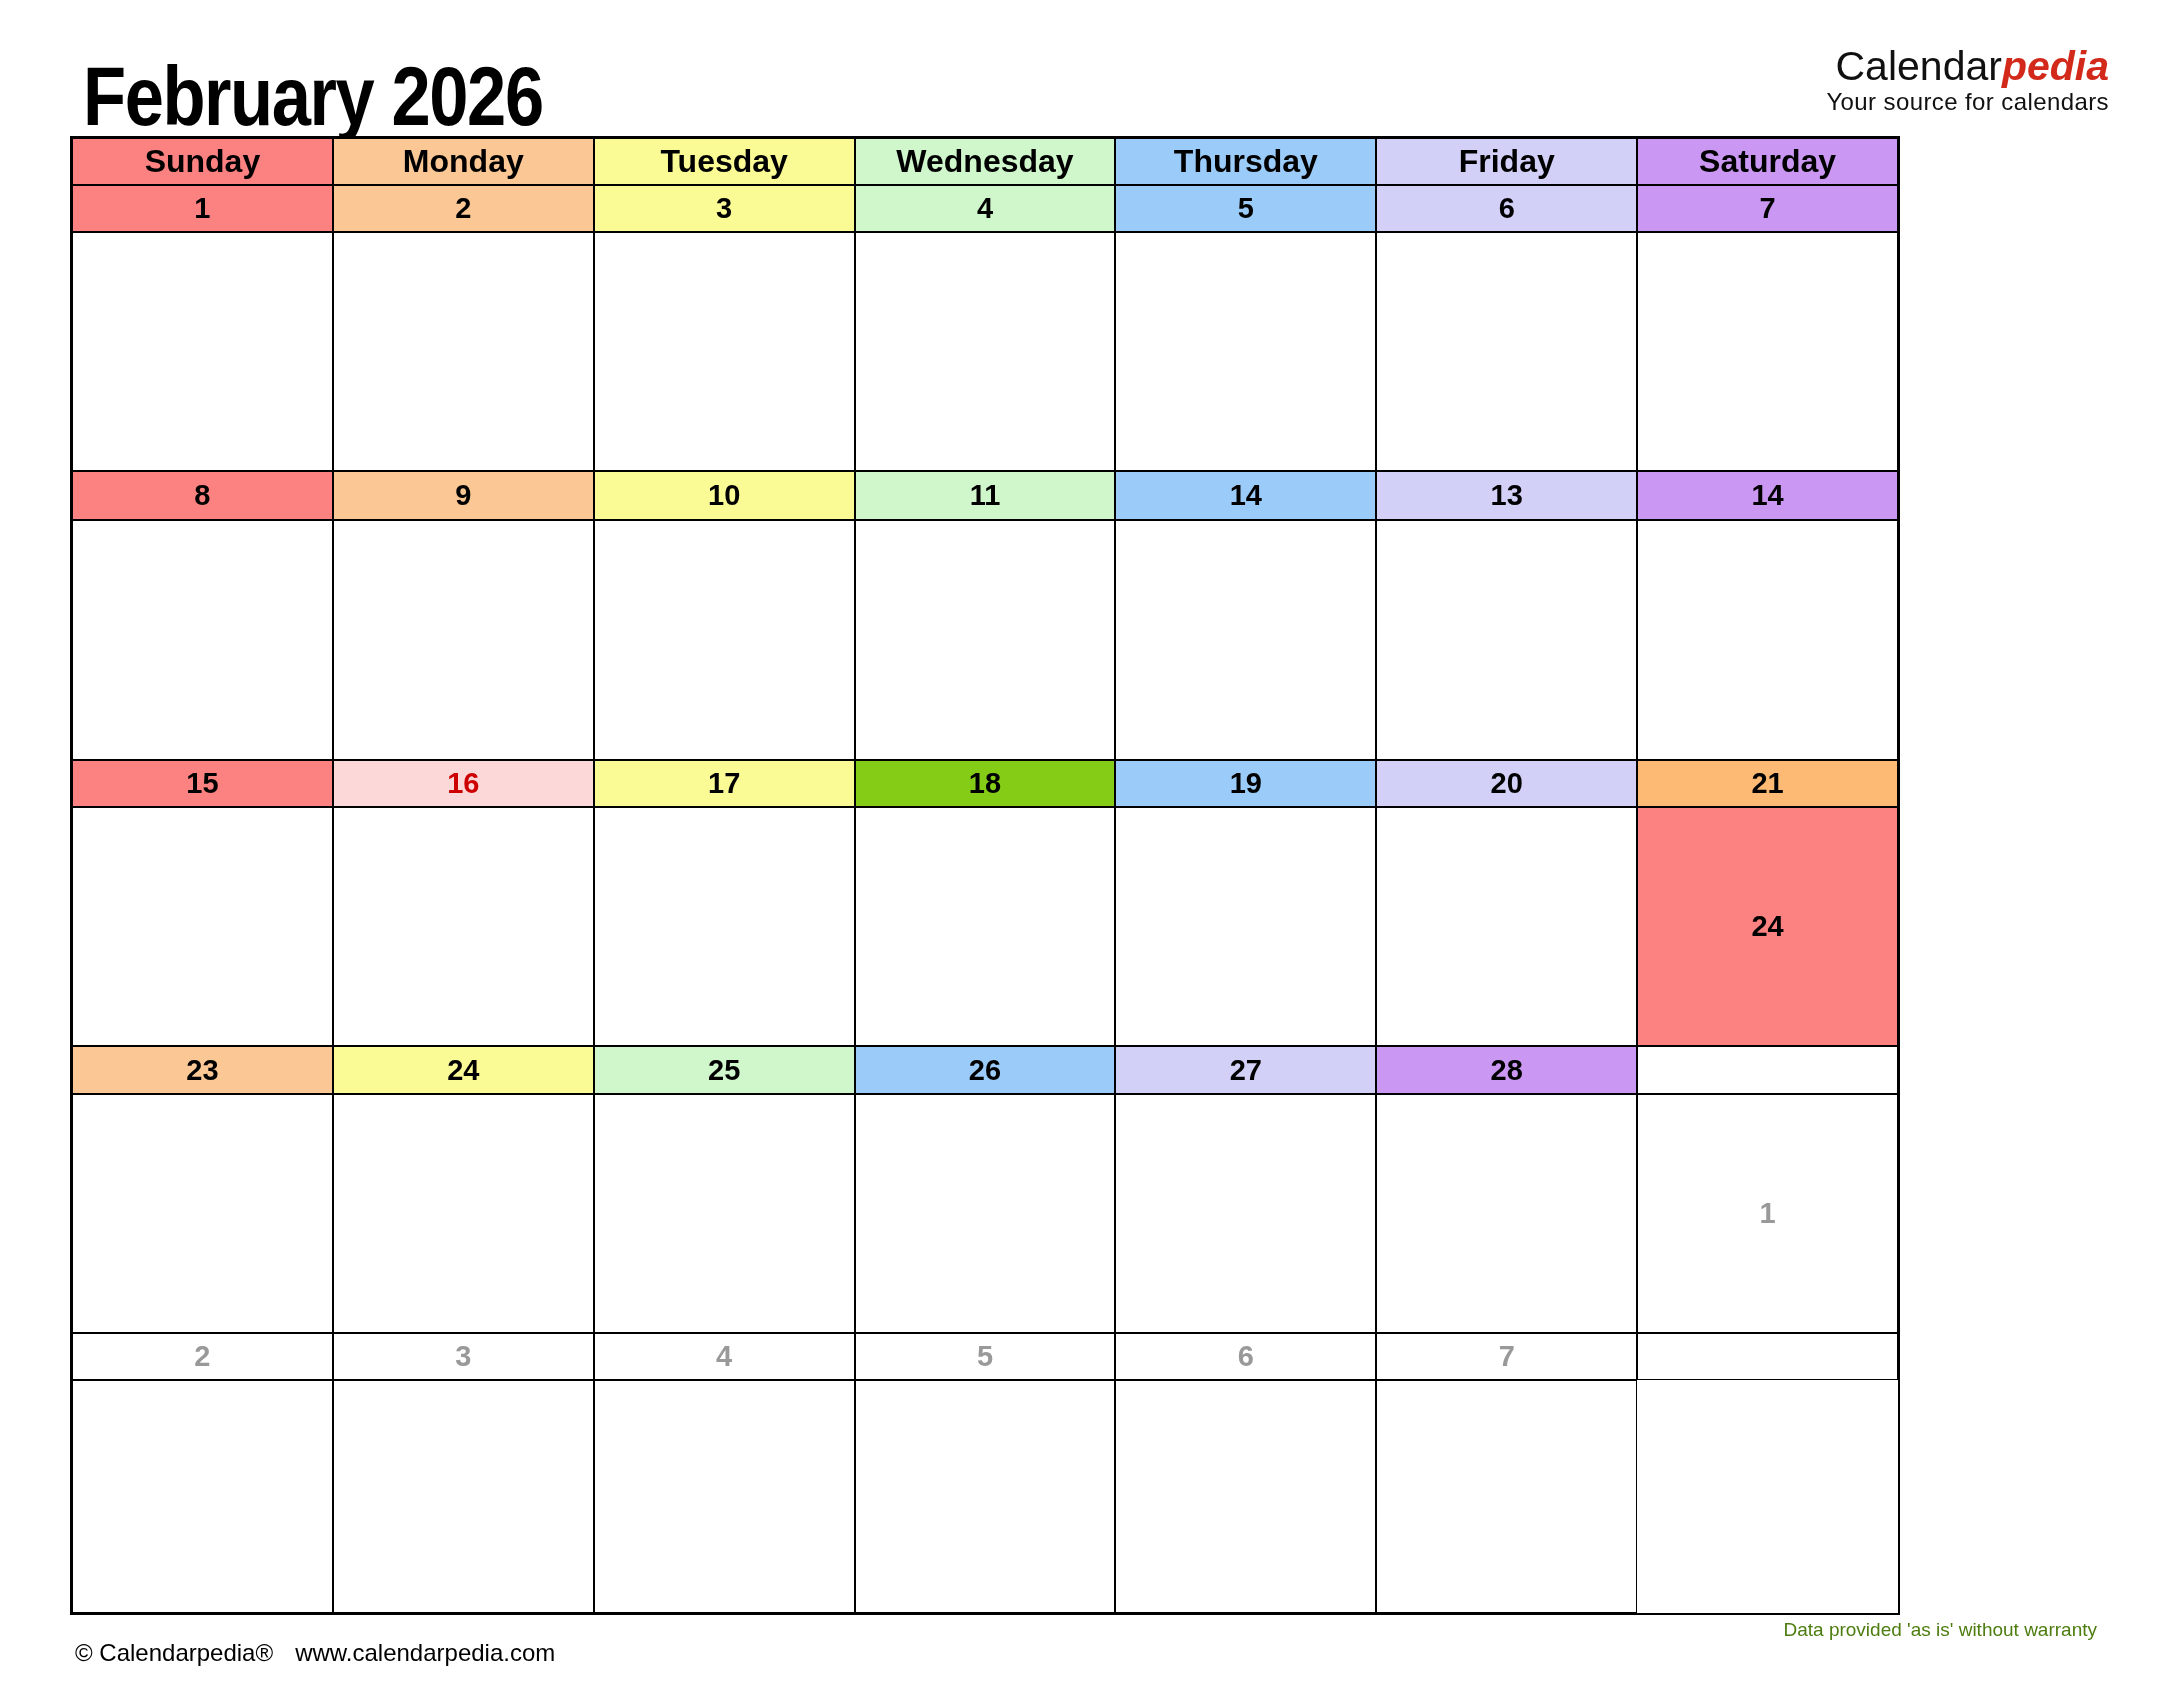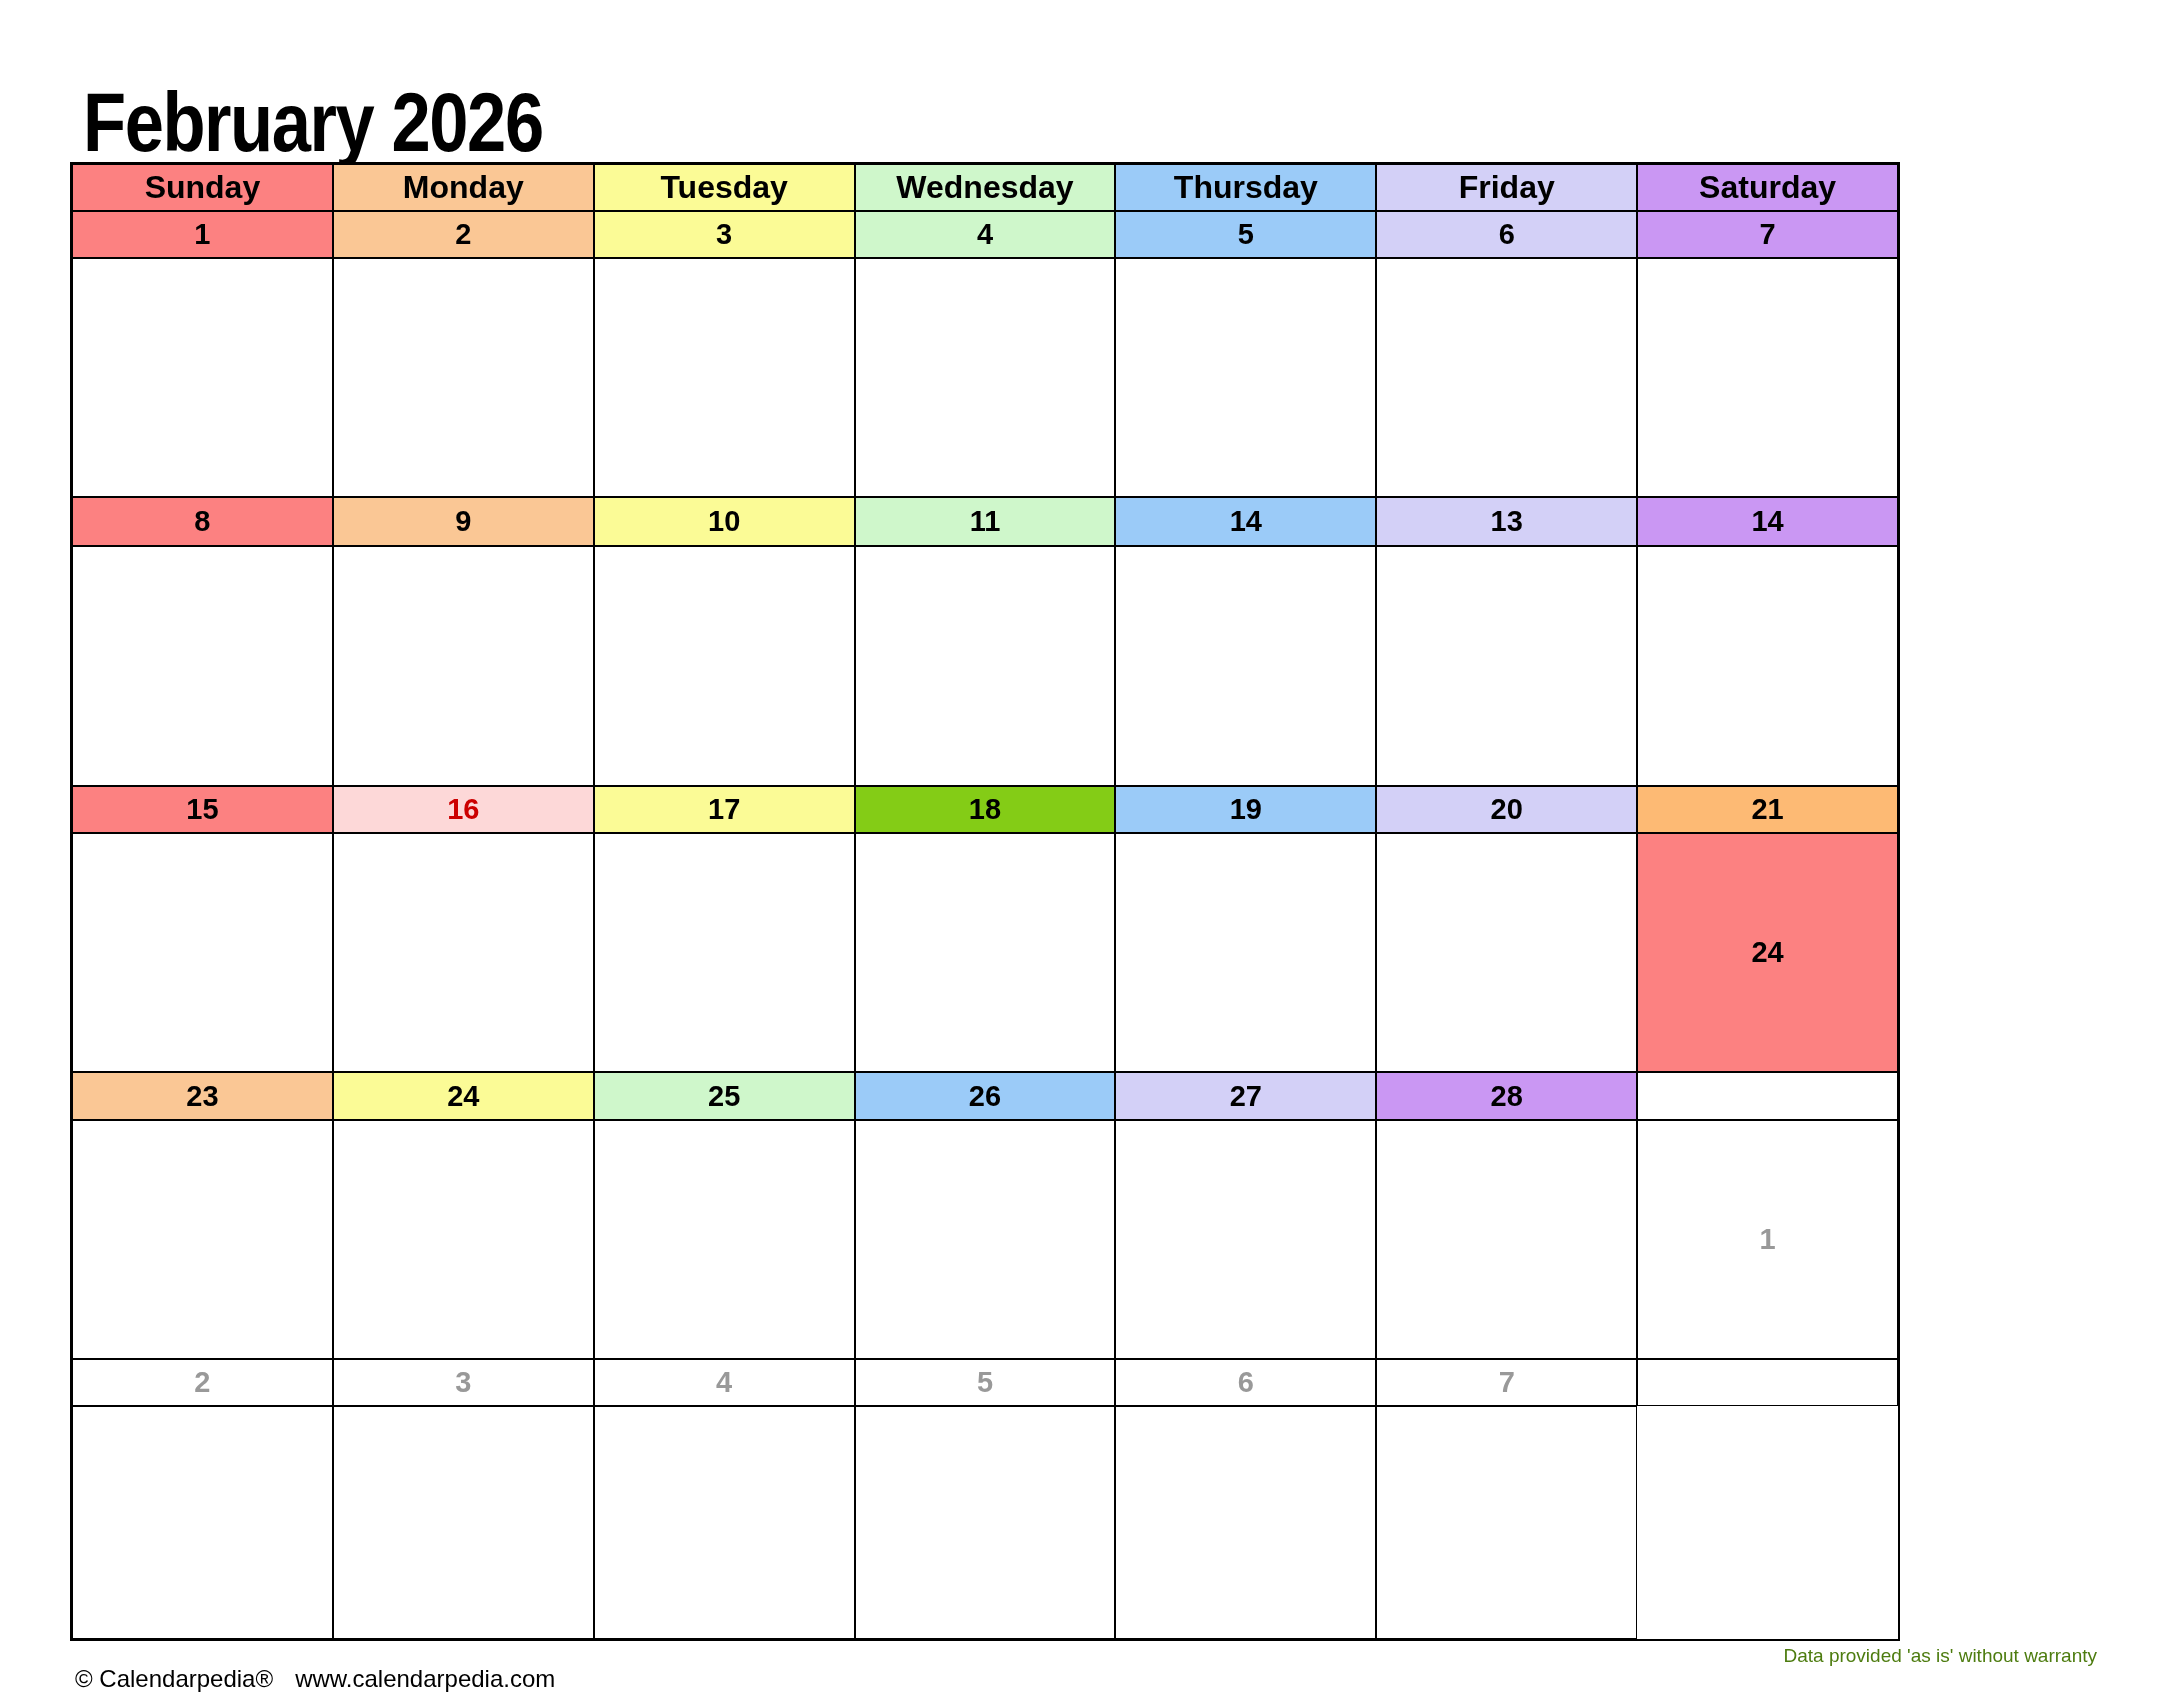--- a/index.html
+++ b/index.html
@@ -3,21 +3,21 @@
 <meta charset="utf-8">
 <style>
   html, body { margin: 0; padding: 0; }
   body {
     width: 2181px; height: 1696px;
     background: #ffffff;
     font-family: "Liberation Sans", sans-serif;
     position: relative;
     overflow: hidden;
   }
-  .page { position: absolute; inset: 0; margin-top: 26px; }
+  .page { position: absolute; inset: 0; }
 
   
   .title {
     position: absolute;
     left: 83px; top: 55px;
     font-size: 83px;
     font-weight: 700;
     color: #000;
     line-height: 1;
     letter-spacing: -1.7px;
@@ -86,20 +86,24 @@
     white-space: nowrap;
   }
 </style>
 </head>
 <body>
 
 <div class="page">
 
   <div class="title">February 2026</div>
 
+  <div class="logo">
+    <div class="brand"><span>Calendar</span><span class="red" style="color: rgb(210, 41, 27);">pedia</span></div>
+    <div class="tagline">Your source for calendars</div>
+  </div>
 
   <div class="grid">
       <div class="cell head" style="background: rgb(252, 129, 129);">Sunday</div>
       <div class="cell head" style="background: rgb(250, 199, 149);">Monday</div>
       <div class="cell head" style="background: rgb(251, 251, 150);">Tuesday</div>
       <div class="cell head" style="background: rgb(207, 247, 203);">Wednesday</div>
       <div class="cell head" style="background: rgb(155, 203, 248);">Thursday</div>
       <div class="cell head" style="background: rgb(211, 208, 247);">Friday</div>
       <div class="cell head" style="background: rgb(202, 151, 243);">Saturday</div>
       <div class="cell strip" style="background: rgb(252, 129, 129); color: rgb(0, 0, 0);">1</div>

